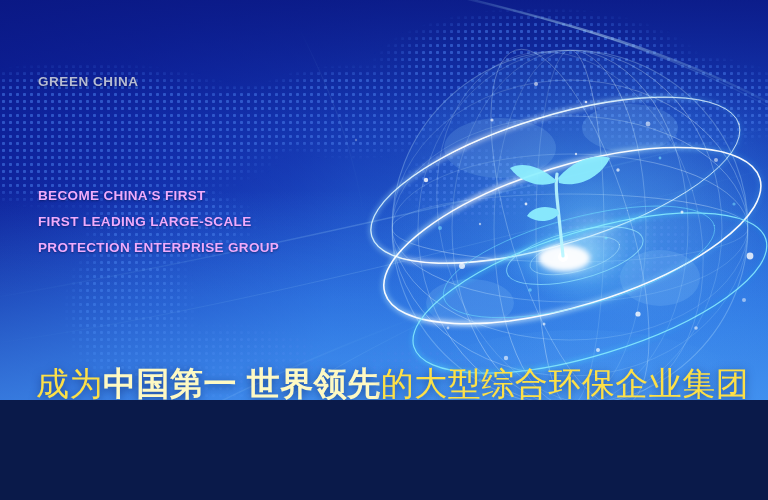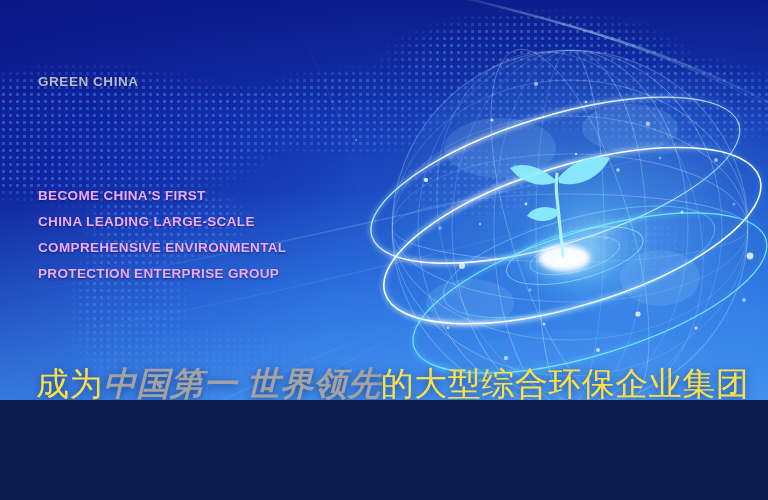--- a/index.html
+++ b/index.html
@@ -91,21 +91,21 @@
   #headline .h1{
     color:#ffffff;font-size:33px;font-weight:300;letter-spacing:1px;
     line-height:41px;white-space:nowrap;
     text-shadow:0 2px 8px rgba(8,26,90,.50);
   }
   #headline .h2{
     font-size:33px;font-weight:bold;letter-spacing:.5px;
     line-height:44px;white-space:nowrap;color:#ffffff;
     text-shadow:0 2px 8px rgba(8,26,90,.55);
   }
-  #headline .h2 .red{color:#a3a3a3;font-style:italic;}
+  #headline .h2 .red{color:#fef9c3;}
   #headline .h2 .wht{color:#fde047;font-weight:normal;}
 </style>
 </head>
 <body>
 
 <div id="stage">
 
   <div class="bg-base"></div>
   <div class="bg-tint-left"></div>
   <div class="bg-topdark"></div>
@@ -302,22 +302,21 @@
       <circle cx="64" cy="196" r="1.4" opacity=".28"></circle>
     </g>
   </svg>
 
   <div class="txt-block" id="eyebrow">
     <div class="ln">GREEN CHINA</div>
   </div>
 
   <div class="txt-block" id="tagline">
     <div class="ln">BECOME CHINA'S FIRST</div>
-    <div class="ln">CHINA LEADING LARGE-SCALE</div>
-    <div class="ln">COMPREHENSIVE ENVIRONMENTAL</div>
+    <div class="ln">FIRST LEADING LARGE-SCALE</div>
     <div class="ln">PROTECTION ENTERPRISE GROUP</div>
   </div>
 
   <div class="txt-block" id="headline">
     <div class="h2"><span class="wht">成为</span><span class="red">中国第一 世界领先</span><span class="wht">的大型综合环保企业集团</span></div>
   </div>
 
 </div>
 
 </body></html>

